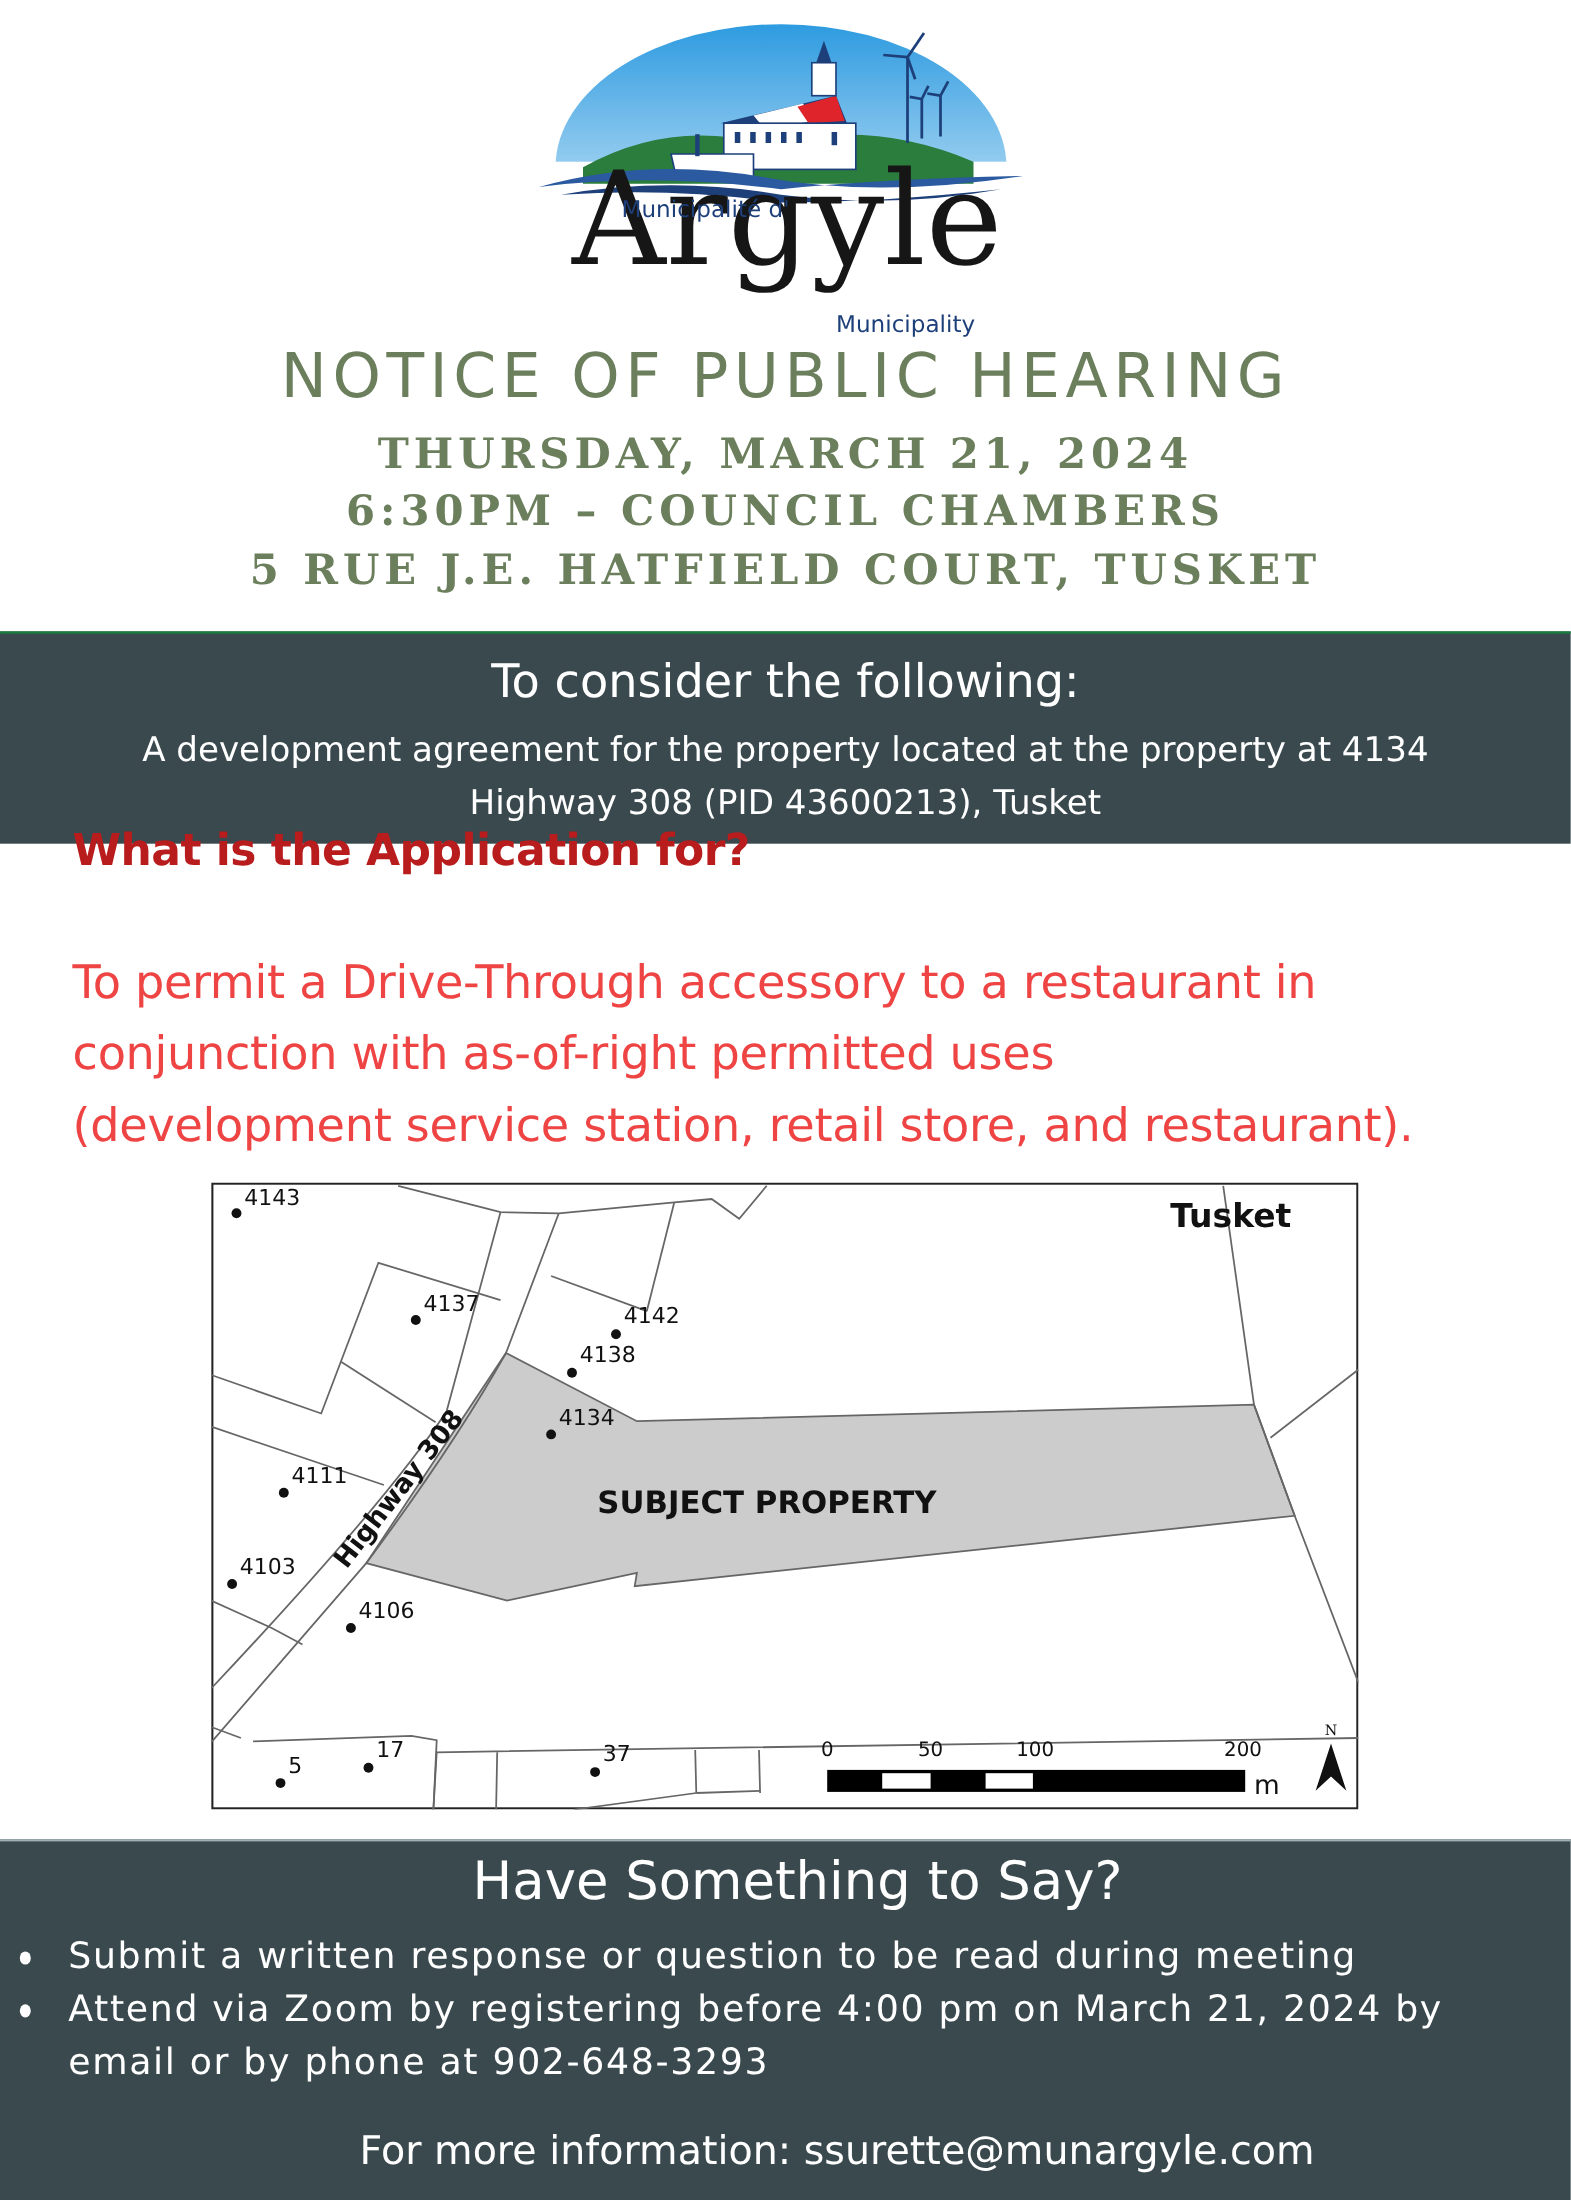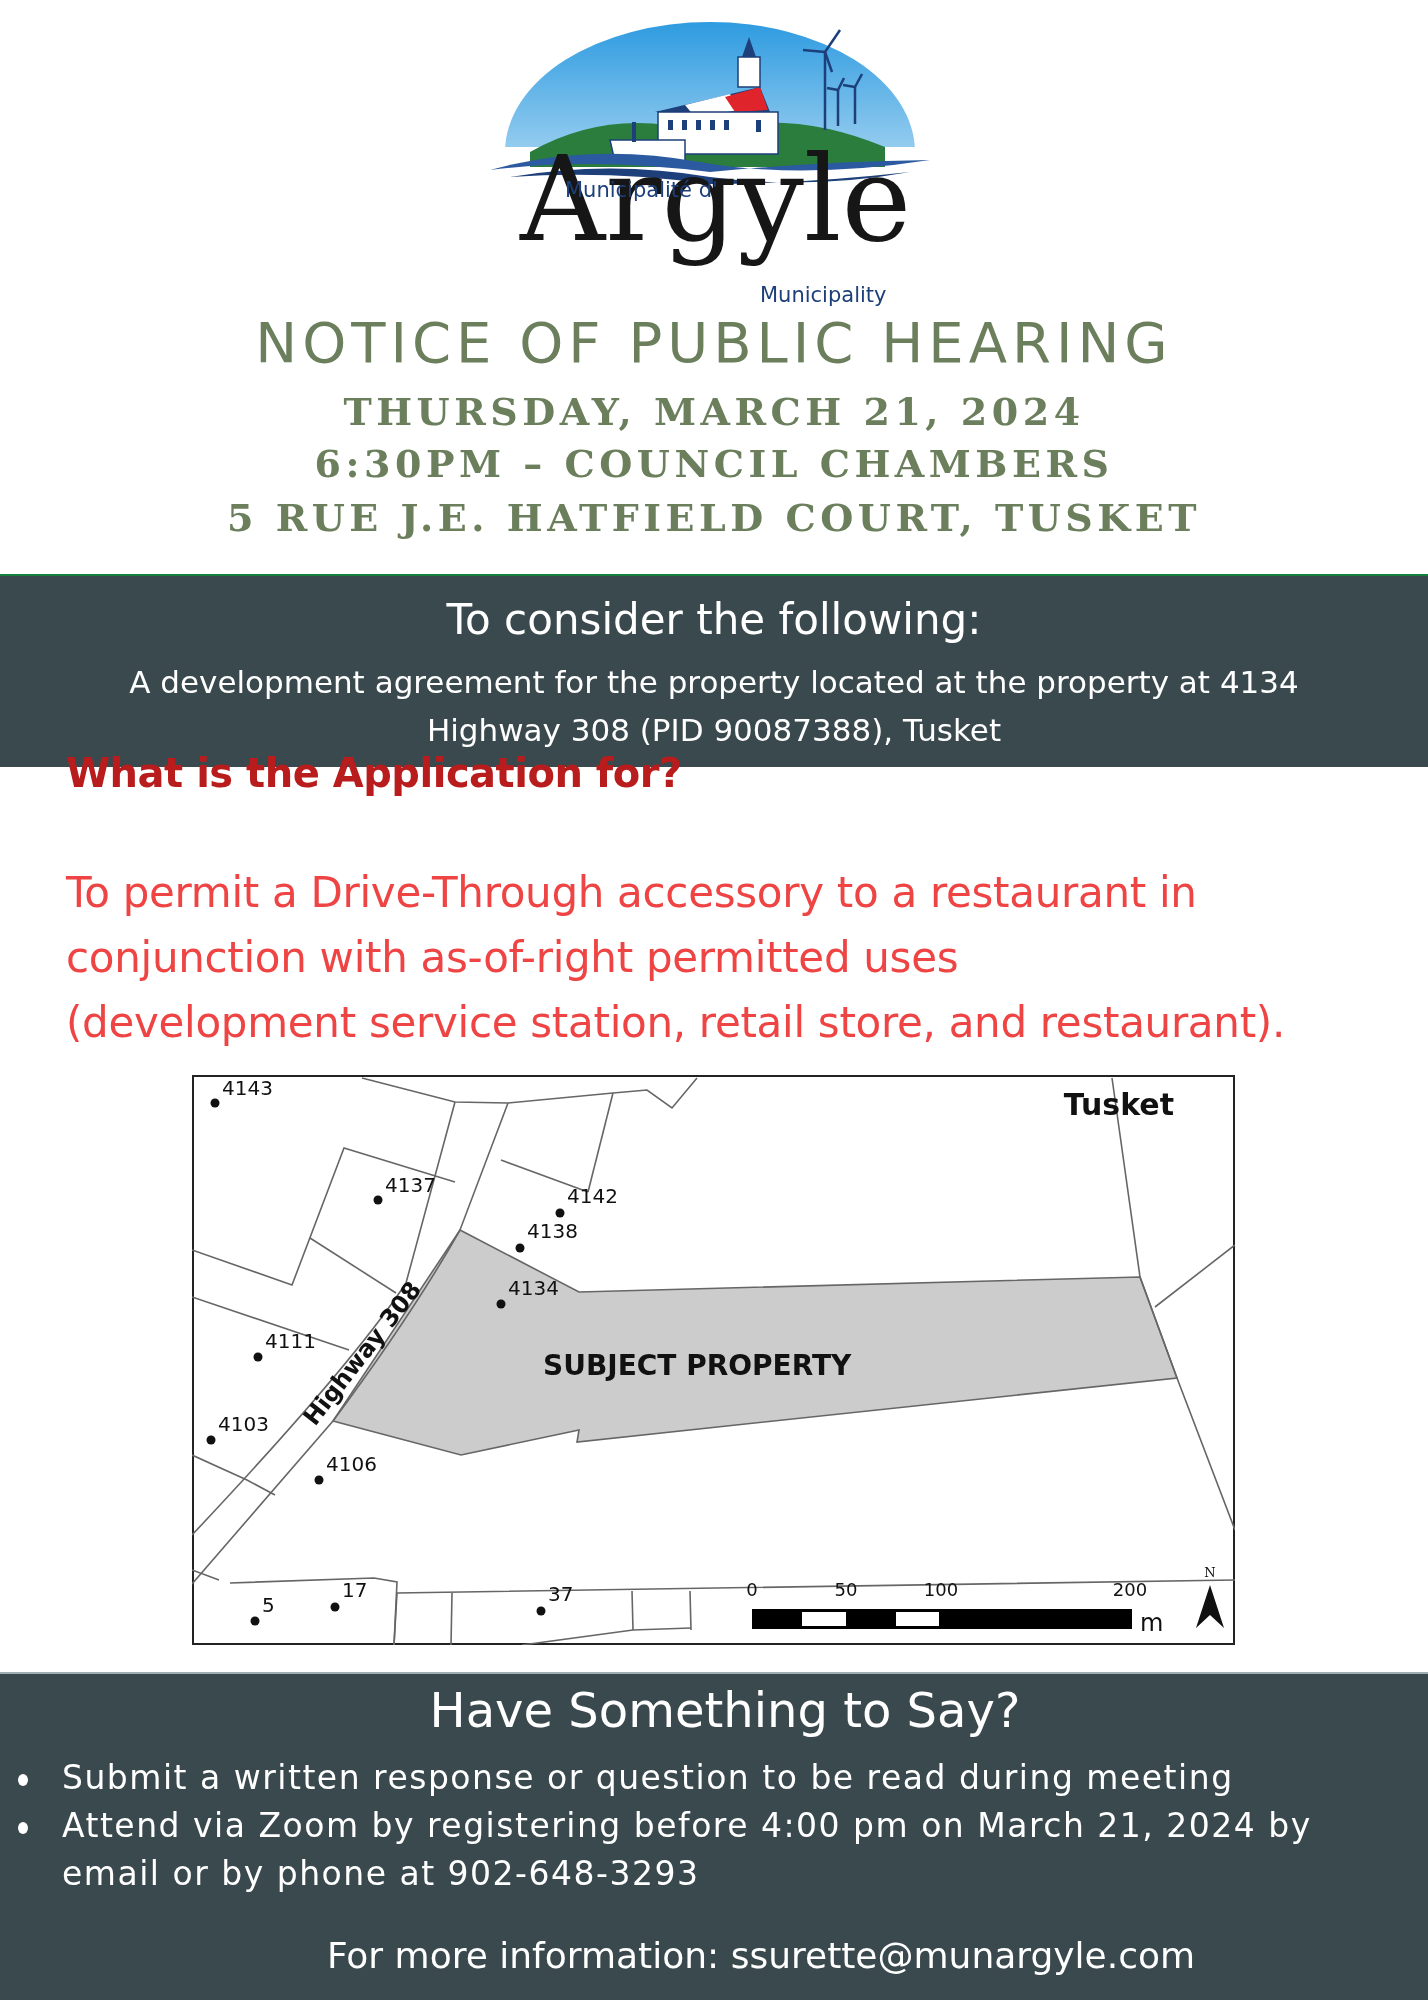--- a/index.html
+++ b/index.html
@@ -81,21 +81,21 @@
 
 <div class="abs title t1">NOTICE OF PUBLIC HEARING</div>
 <div class="abs title t2 t2a">THURSDAY, MARCH 21, 2024</div>
 <div class="abs title t2 t2b">6:30PM – COUNCIL CHAMBERS</div>
 <div class="abs title t2 t2c">5 RUE J.E. HATFIELD COURT, TUSKET</div>
 
 <div class="abs band band1">
   <div class="h">To consider the following:</div>
   <div class="p">
     <div>A development agreement for the property located at the property at 4134</div>
-    <div>Highway 308 (PID 90087388), Tusket</div>
+    <div>Highway 308 (PID 43600213), Tusket</div>
   </div>
 </div>
 
 <div class="abs app-h">What is the Application for?</div>
 <div class="abs app-p">
   <div>To permit a Drive-Through accessory to a restaurant in</div>
   <div>conjunction with as-of-right permitted uses</div>
   <div>(development service station, retail store, and restaurant).</div>
 </div>
 

